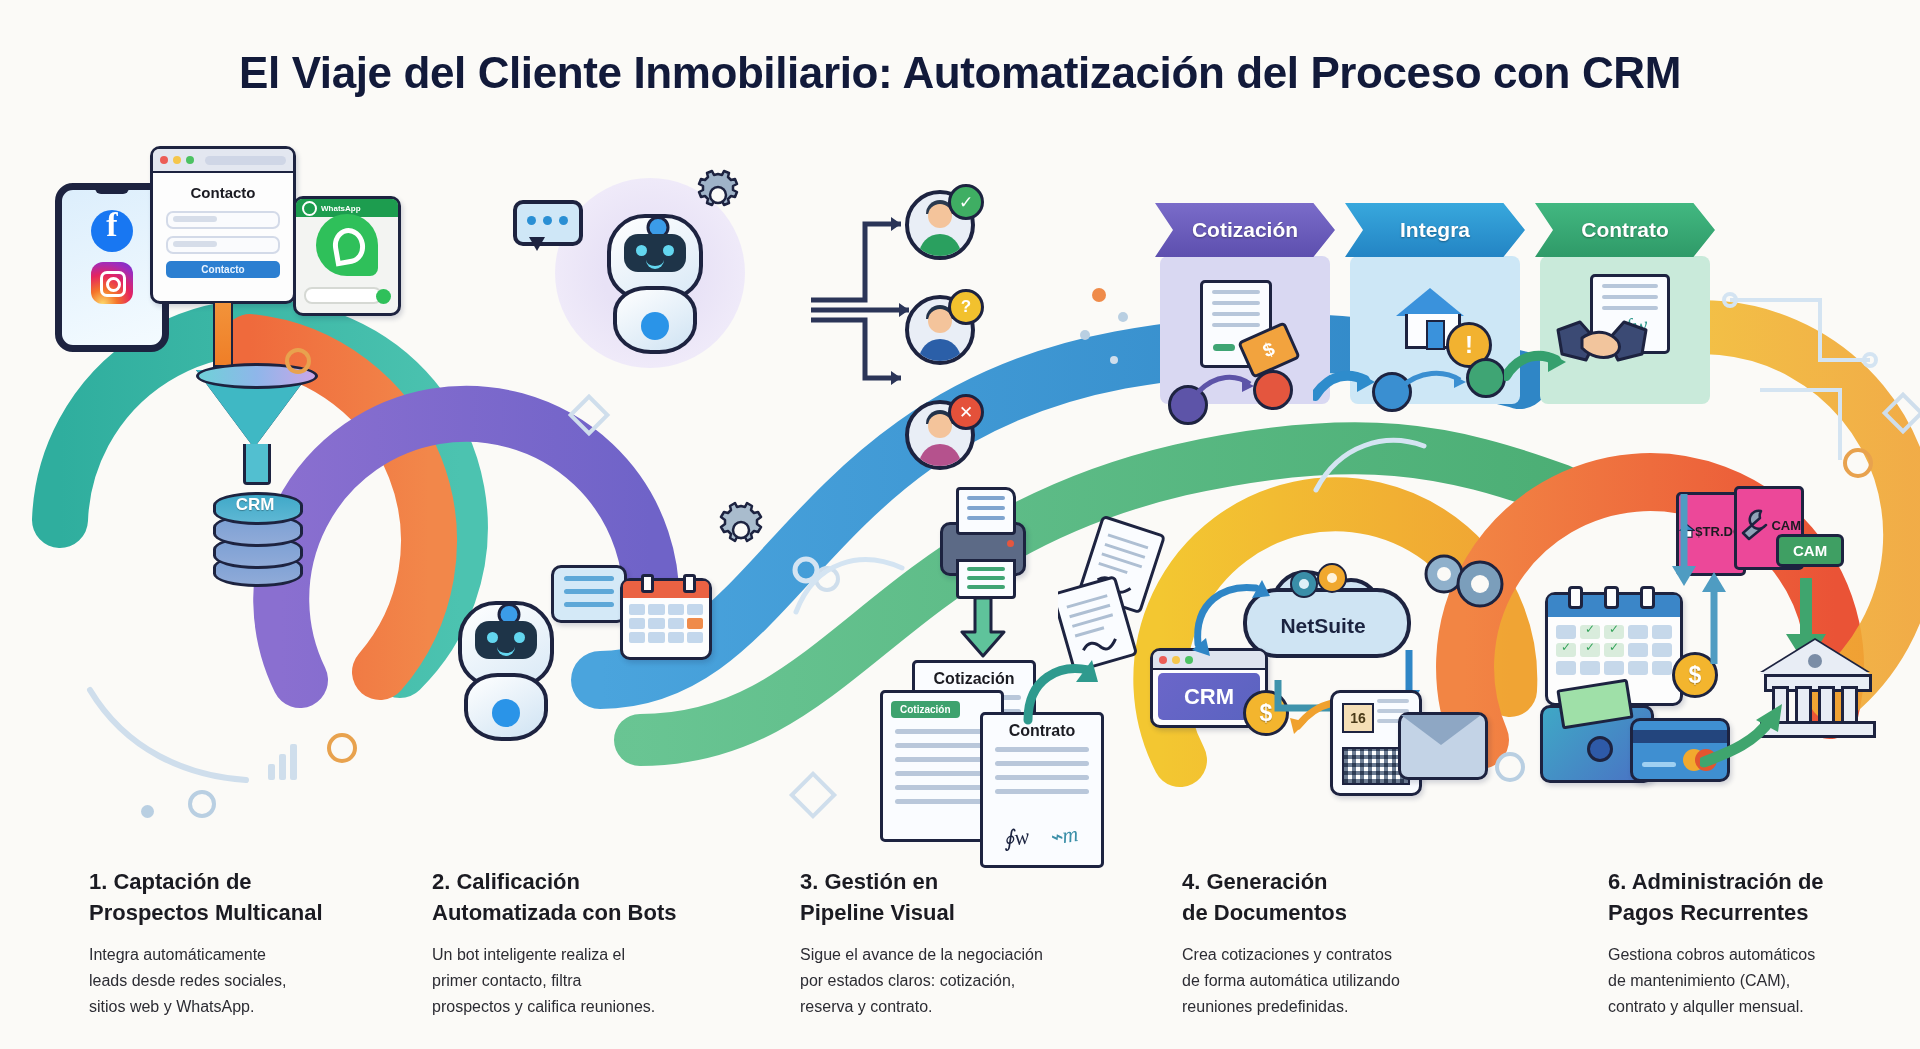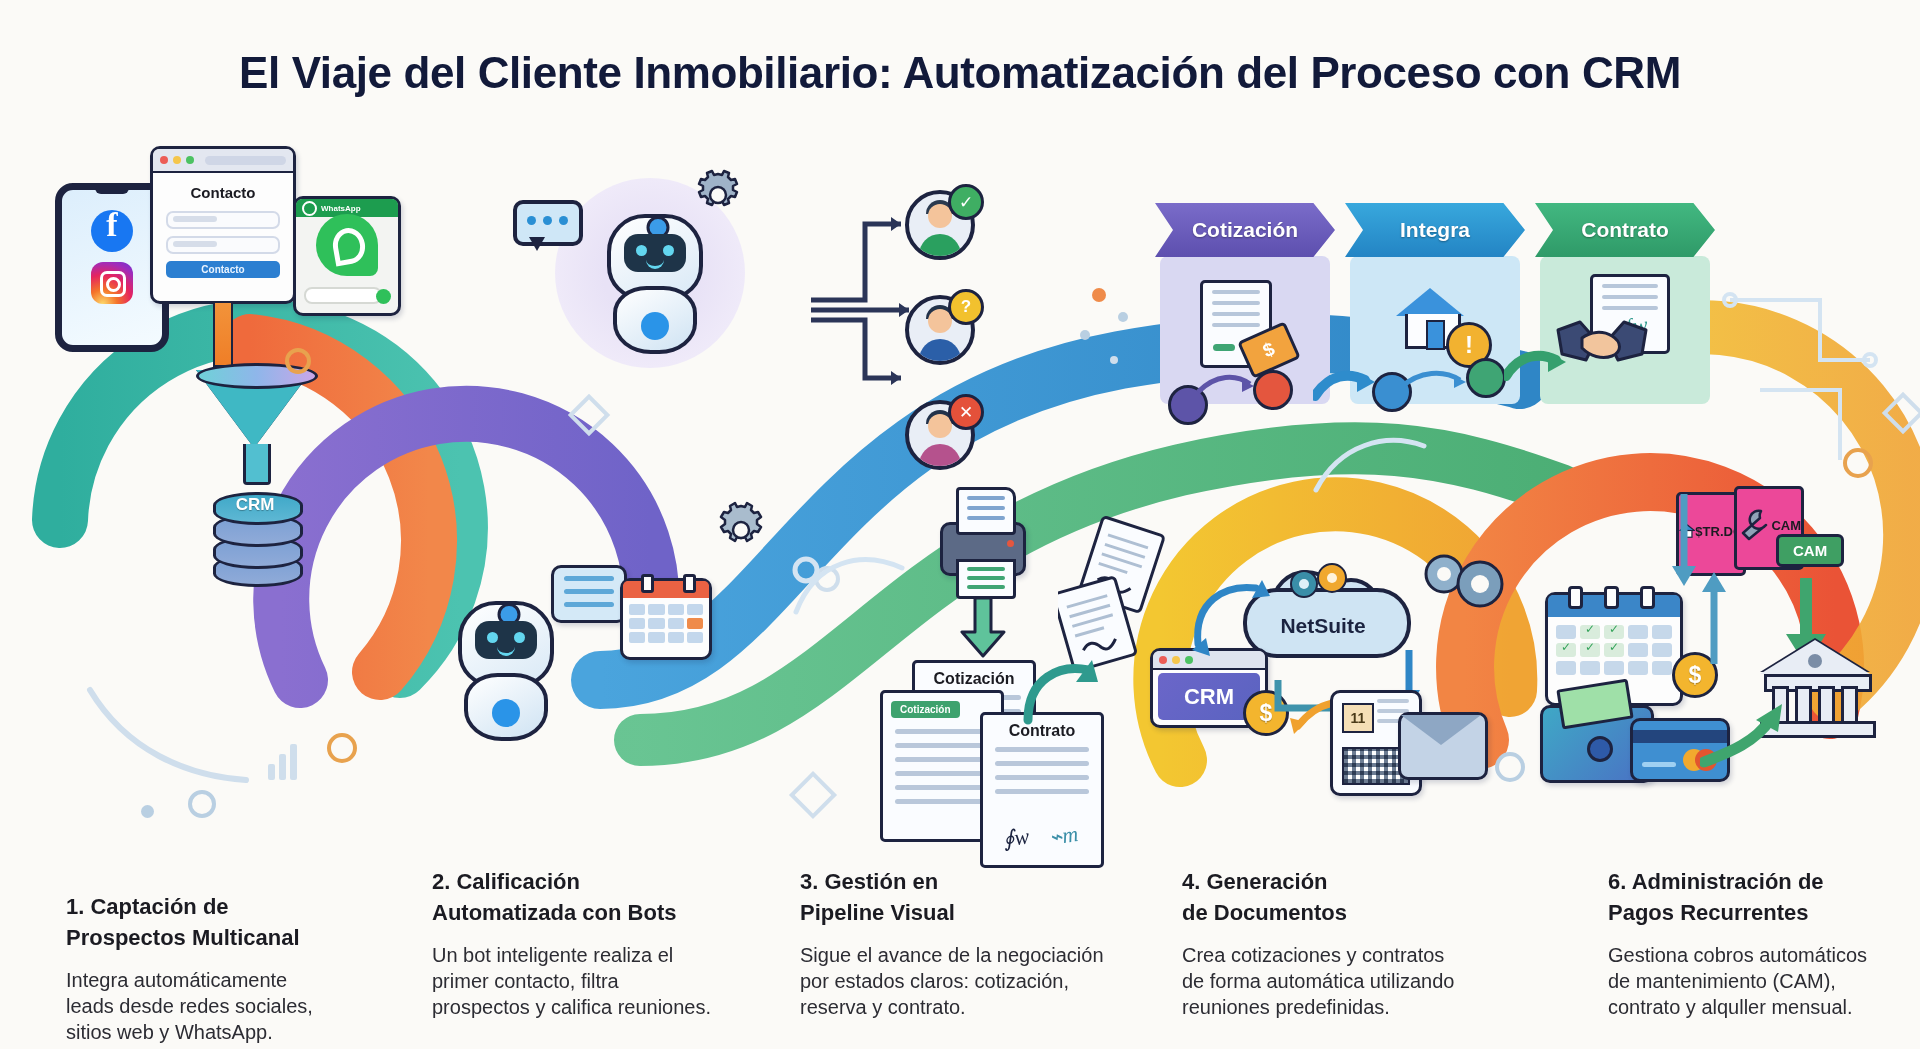--- a/index.html
+++ b/index.html
@@ -20,21 +20,21 @@
   }
 
   
   .captions{position:absolute;left:0;top:866px;width:1920px;height:180px;}
   .cap{position:absolute;top:0;}
   .cap h3{
     margin:0;font-size:22px;line-height:31px;font-weight:bold;color:#1b1b22;
     white-space:pre-line;
   }
   .cap p{
-    margin:14px 0 0 0;font-size:20px;line-height:26px;color:#2c2c33;
+    margin:14px 0 0 0;font-size:16px;line-height:26px;color:#2c2c33;
     white-space:pre-line;font-weight:normal;
   }
 
   
   .abs{position:absolute;}
   .card{
     background:#fdfdfd;border:3px solid #1d2340;border-radius:10px;
     box-shadow:2px 3px 5px rgba(30,40,80,.18);
   }
 
@@ -671,21 +671,21 @@
     <path d="M30,66 C50,40 78,38 96,46" fill="none" stroke="#f0a12e" stroke-width="7" stroke-linecap="round"></path>
     <path d="M100,30 l-6,18 l16,2 z" fill="#f0a12e"></path>
     <path d="M22,58 l16,4 l-12,12 z" fill="#f0a12e"></path>
   </svg>
   <svg class="abs" style="left:1394px;top:648px;width:30px;height:62px" viewBox="0 0 30 62">
     <path d="M15,2 V46" stroke="#2f86c6" stroke-width="7"></path>
     <path d="M15,60 l-11,-18 h22 z" fill="#2f86c6"></path>
   </svg>
 
   <div class="abs card inv">
-    <div class="n">11</div>
+    <div class="n">16</div>
     <i></i>
       <i></i>
       <i></i>
     <div class="qr"></div>
   </div>
   <div class="abs card env"></div>
 
   <div class="mdoc" style="left:1676px;top:492px;">
     <svg width="34" height="30" viewBox="0 0 34 30">
       <path d="M2,14 L17,2 L32,14 Z" fill="#3a8fd1" stroke="#1d2340" stroke-width="2.5" stroke-linejoin="round"></path>
@@ -799,21 +799,21 @@
     <circle cx="16" cy="30" r="11" fill="none" stroke="#d4e4f2" stroke-width="5"></circle>
   </svg>
   <svg class="abs" style="left:86px;top:680px;width:210px;height:110px" viewBox="0 0 210 110">
     <path d="M4,10 C40,70 100,96 160,100" fill="none" stroke="#cfdeec" stroke-width="6" stroke-linecap="round"></path>
   </svg>
   <svg class="abs" style="left:1310px;top:420px;width:120px;height:90px" viewBox="0 0 120 90">
     <path d="M6,70 C30,24 76,12 114,26" fill="none" stroke="#d4e4f2" stroke-width="5" stroke-linecap="round"></path>
   </svg>
 
   <div class="captions">
-    <div class="cap" style="left:66px;width:290px;margin-top:25px;">
+    <div class="cap" style="left:89px;width:290px;">
       <h3>1. Captación de
 Prospectos Multicanal</h3>
       <p>Integra automáticamente
 leads desde redes sociales,
 sitios web y WhatsApp.</p>
     </div>
     <div class="cap" style="left:432px;width:320px;">
       <h3>2. Calificación
 Automatizada con Bots</h3>
       <p>Un bot inteligente realiza el

